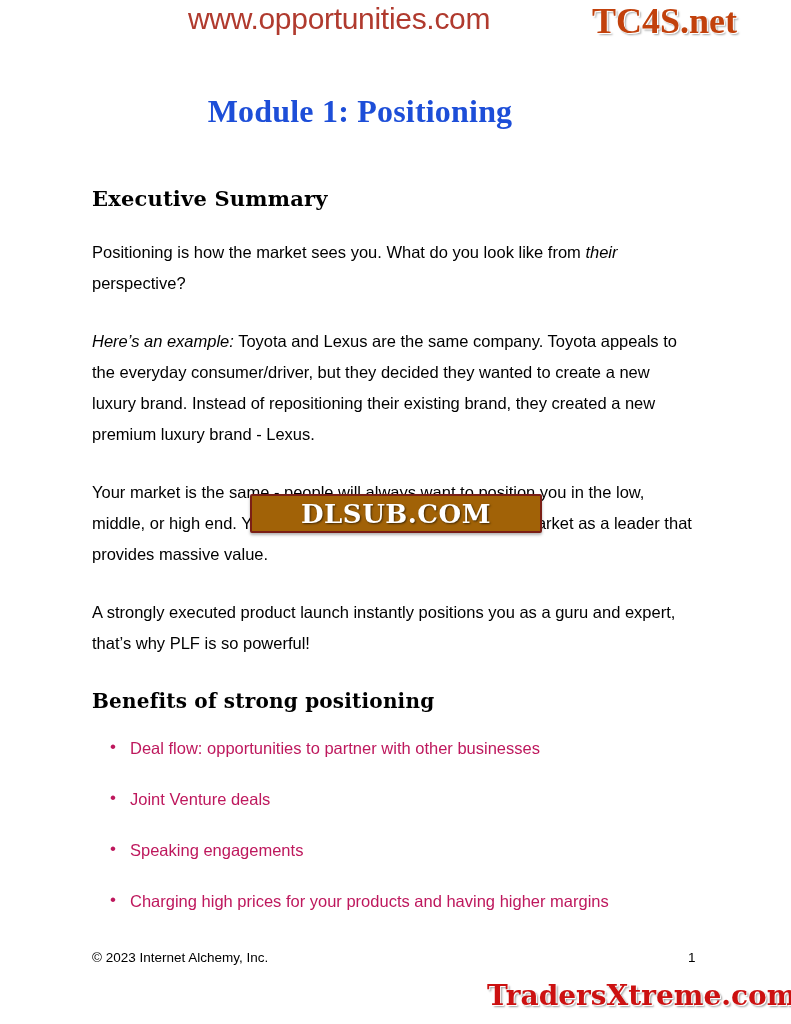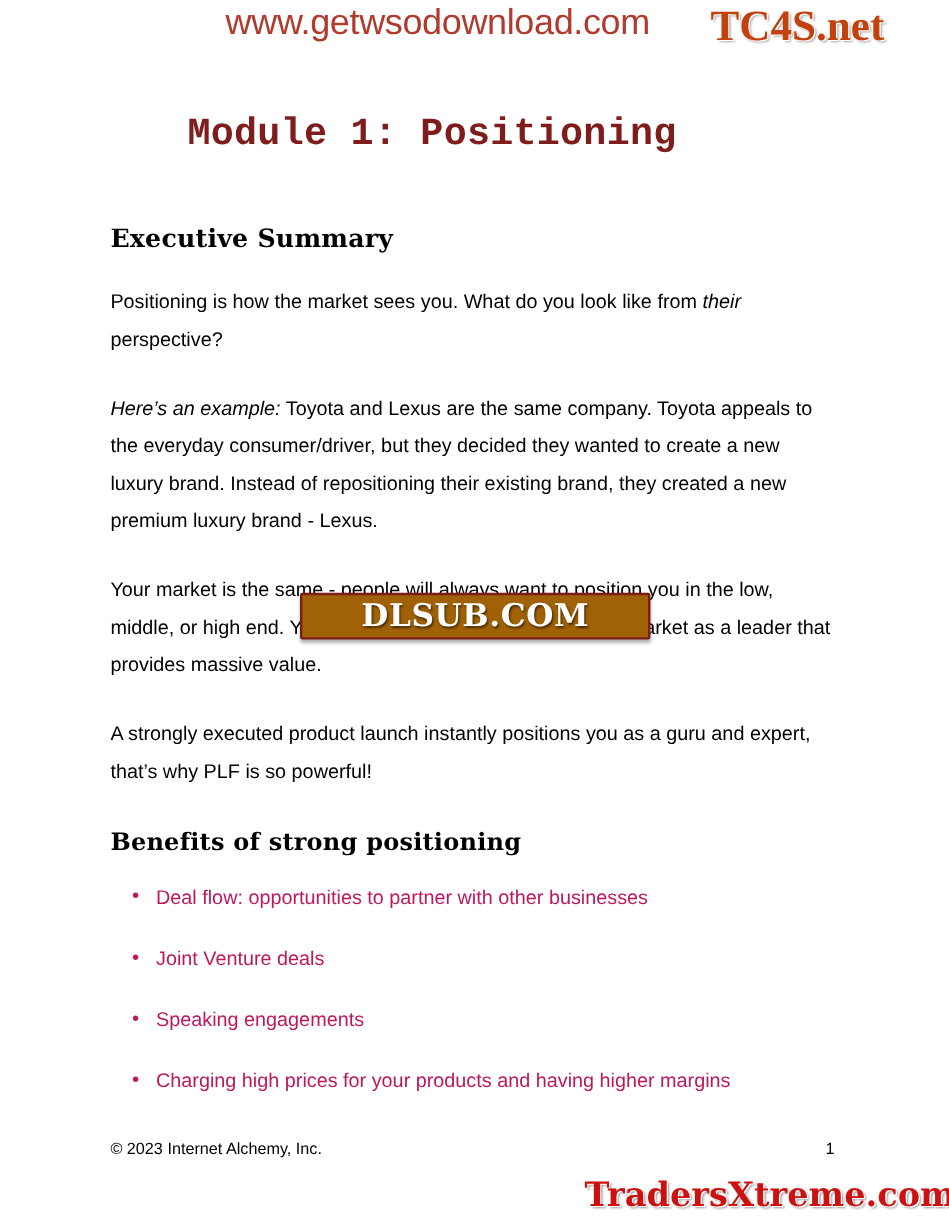--- a/index.html
+++ b/index.html
@@ -52,24 +52,24 @@
     top: 0;
     width: 791px;
     height: 1024px;
   }
   .doc-title {
     position: absolute;
     left: 0;
     top: 93px;
     width: 720px;
     text-align: center;
-    font-family: Liberation Mono, monospace;
+    font-family: Liberation Serif, serif;
     font-weight: bold;
     font-size: 32px;
-    color: #7f1d1d;
+    color: #1d4ed8;
     letter-spacing: 0.2px;
   }
 
   .content {
     position: absolute;
     left: 92px;
     top: 186px;
     width: 605px;
   }
 
@@ -165,21 +165,21 @@
     font-size: 28px;
     color: #cc1111;
     text-shadow: 1px 1px 0 #ffffff, 2px 2px 2px rgba(0,0,0,0.4);
     white-space: nowrap;
   }
 </style>
 </head>
 <body>
 
 <div class="wm-top">
-  <div class="wm-getwso">www.getwsodownload.com</div>
+  <div class="wm-getwso">www.opportunities.com</div>
   <div class="wm-tc4s">TC4S.net</div>
 </div>
 
 <div class="page">
 
   <div class="doc-title">Module 1: Positioning</div>
 
   <div class="content">
 
     <h2 class="section-heading">Executive Summary</h2>

